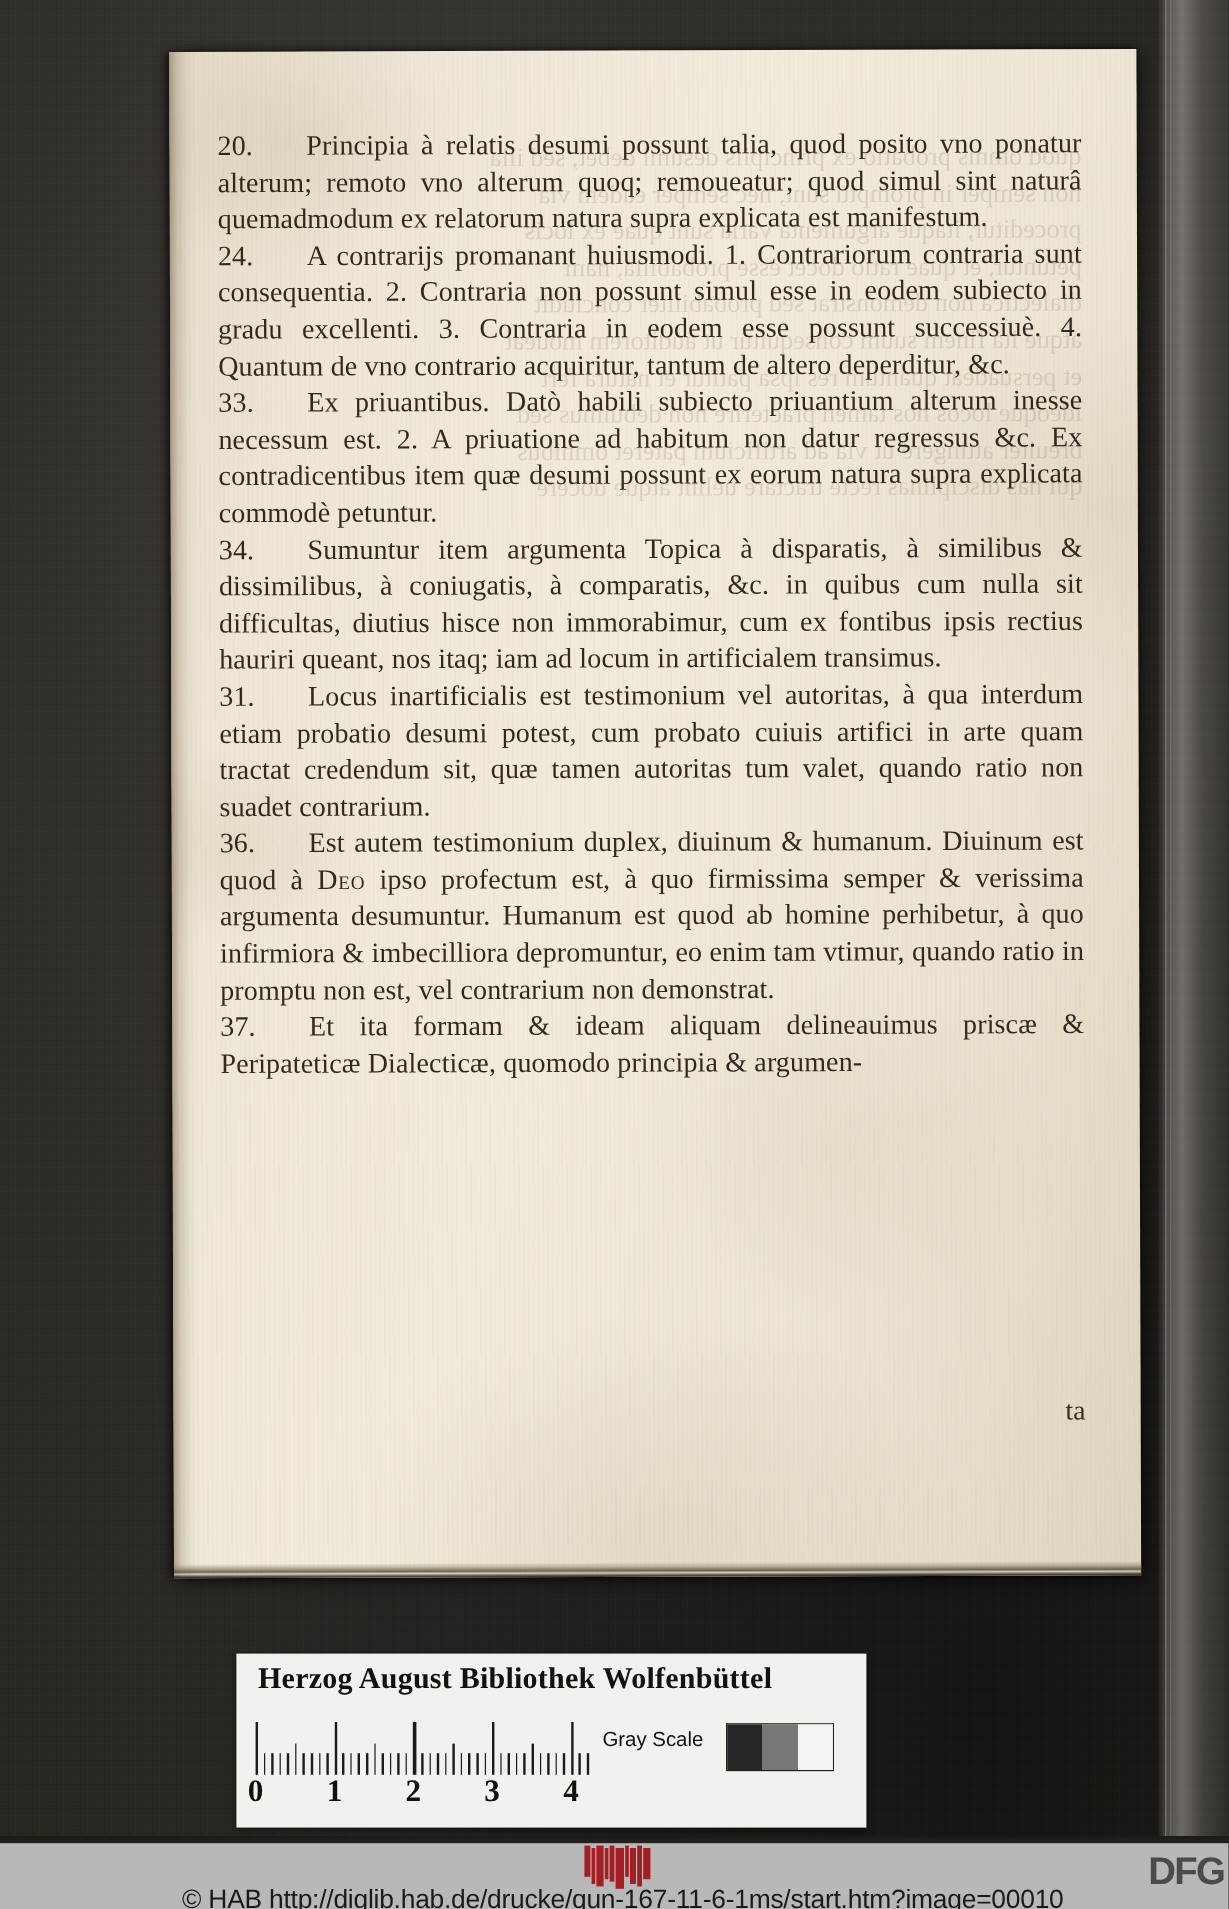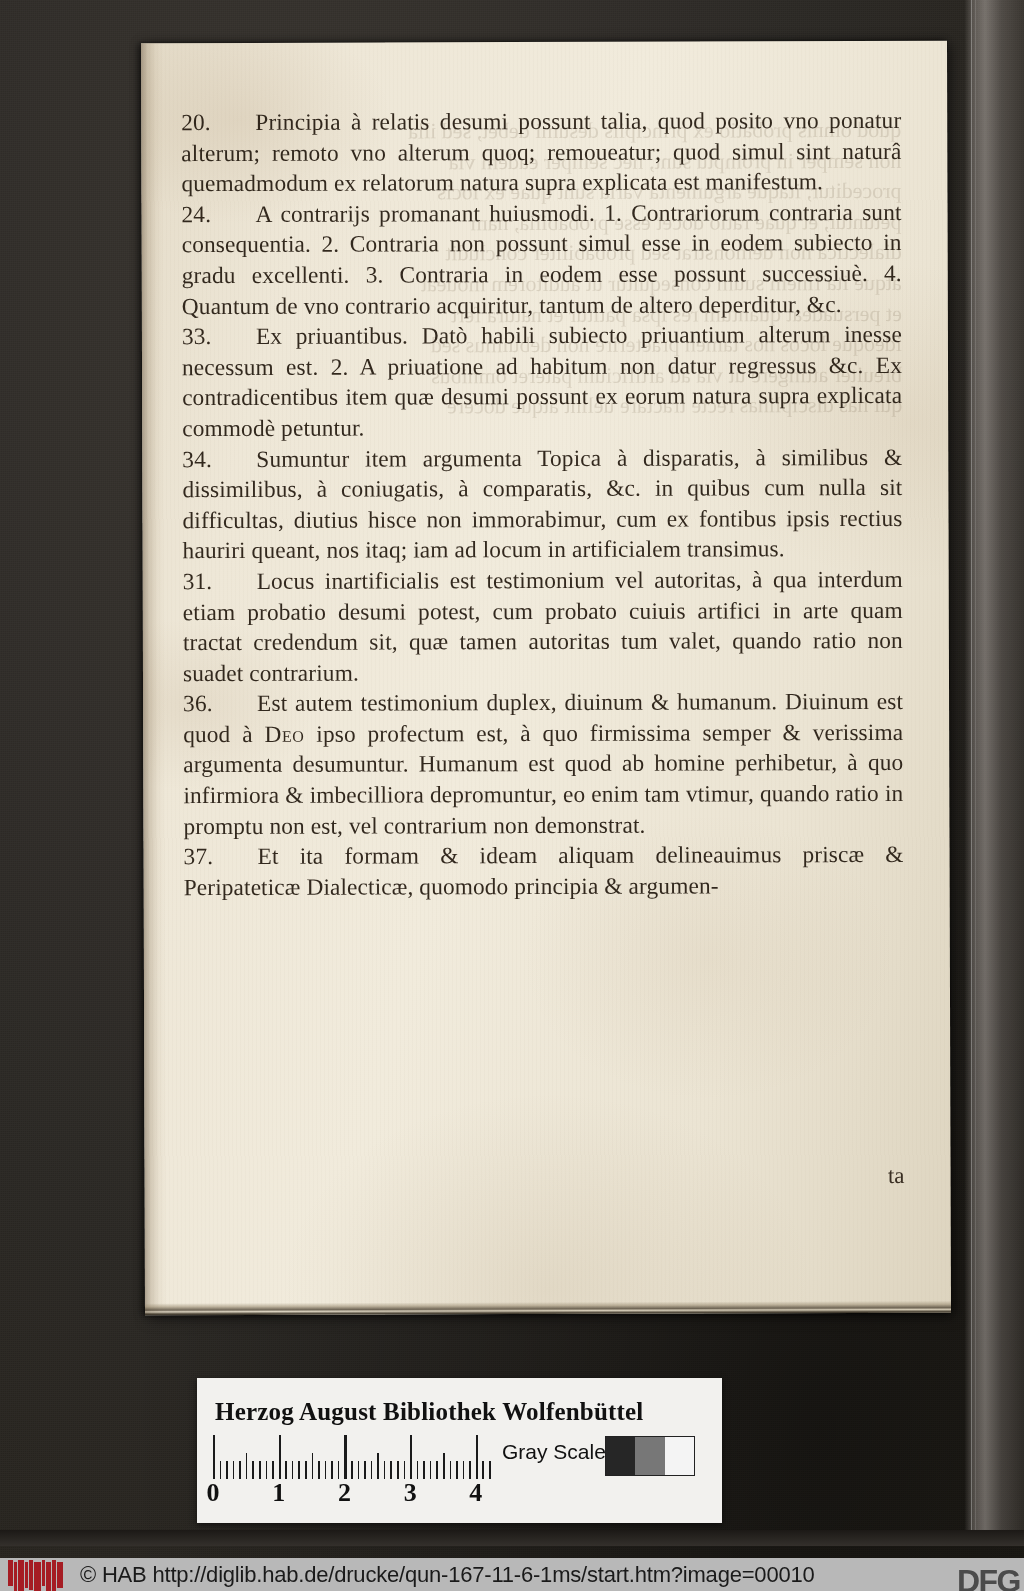--- a/index.html
+++ b/index.html
@@ -183,21 +183,20 @@
   .target-title {
     position: absolute;
     left: 18px;
     top: 8px;
     font-family: "Liberation Serif", serif;
     font-weight: bold;
     font-size: 25px;
     color: #111;
     letter-spacing: 0.2px;
     white-space: nowrap;
-    margin-top: 12px;
   }
   .ruler {
     position: absolute;
     left: 16px;
     top: 56px;
     width: 276px;
     height: 45px;
   }
   .ruler .tick {
     position: absolute;
@@ -219,46 +218,47 @@
     font-weight: bold;
     font-size: 26px;
     color: #111;
     transform: translateX(-50%);
   }
   .grayscale-label {
     position: absolute;
     left: 305px;
     top: 62px;
     font-family: "Liberation Sans", sans-serif;
-    font-size: 21px;
+    font-size: 17px;
     color: #111;
     white-space: nowrap;
   }
   .grayscale-patches {
     position: absolute;
     left: 408px;
     top: 58px;
     width: 88px;
     height: 38px;
     display: flex;
     border: 1.5px solid #222;
   }
   .grayscale-patches div { flex: 1 1 auto; }
 
   
   .footer {
     position: absolute;
     left: 0;
     bottom: 0;
     width: 1024px;
-    height: 33px;
+    height: 55px;
     background: #b8b8b8;
     display: flex;
     align-items: center;
     overflow: hidden;
+    flex-direction: column;
   }
   .hab-mark {
     position: relative;
     flex: 0 0 auto;
     width: 60px;
     height: 34px;
     margin-left: 6px;
   }
   .hab-mark i {
     position: absolute;

